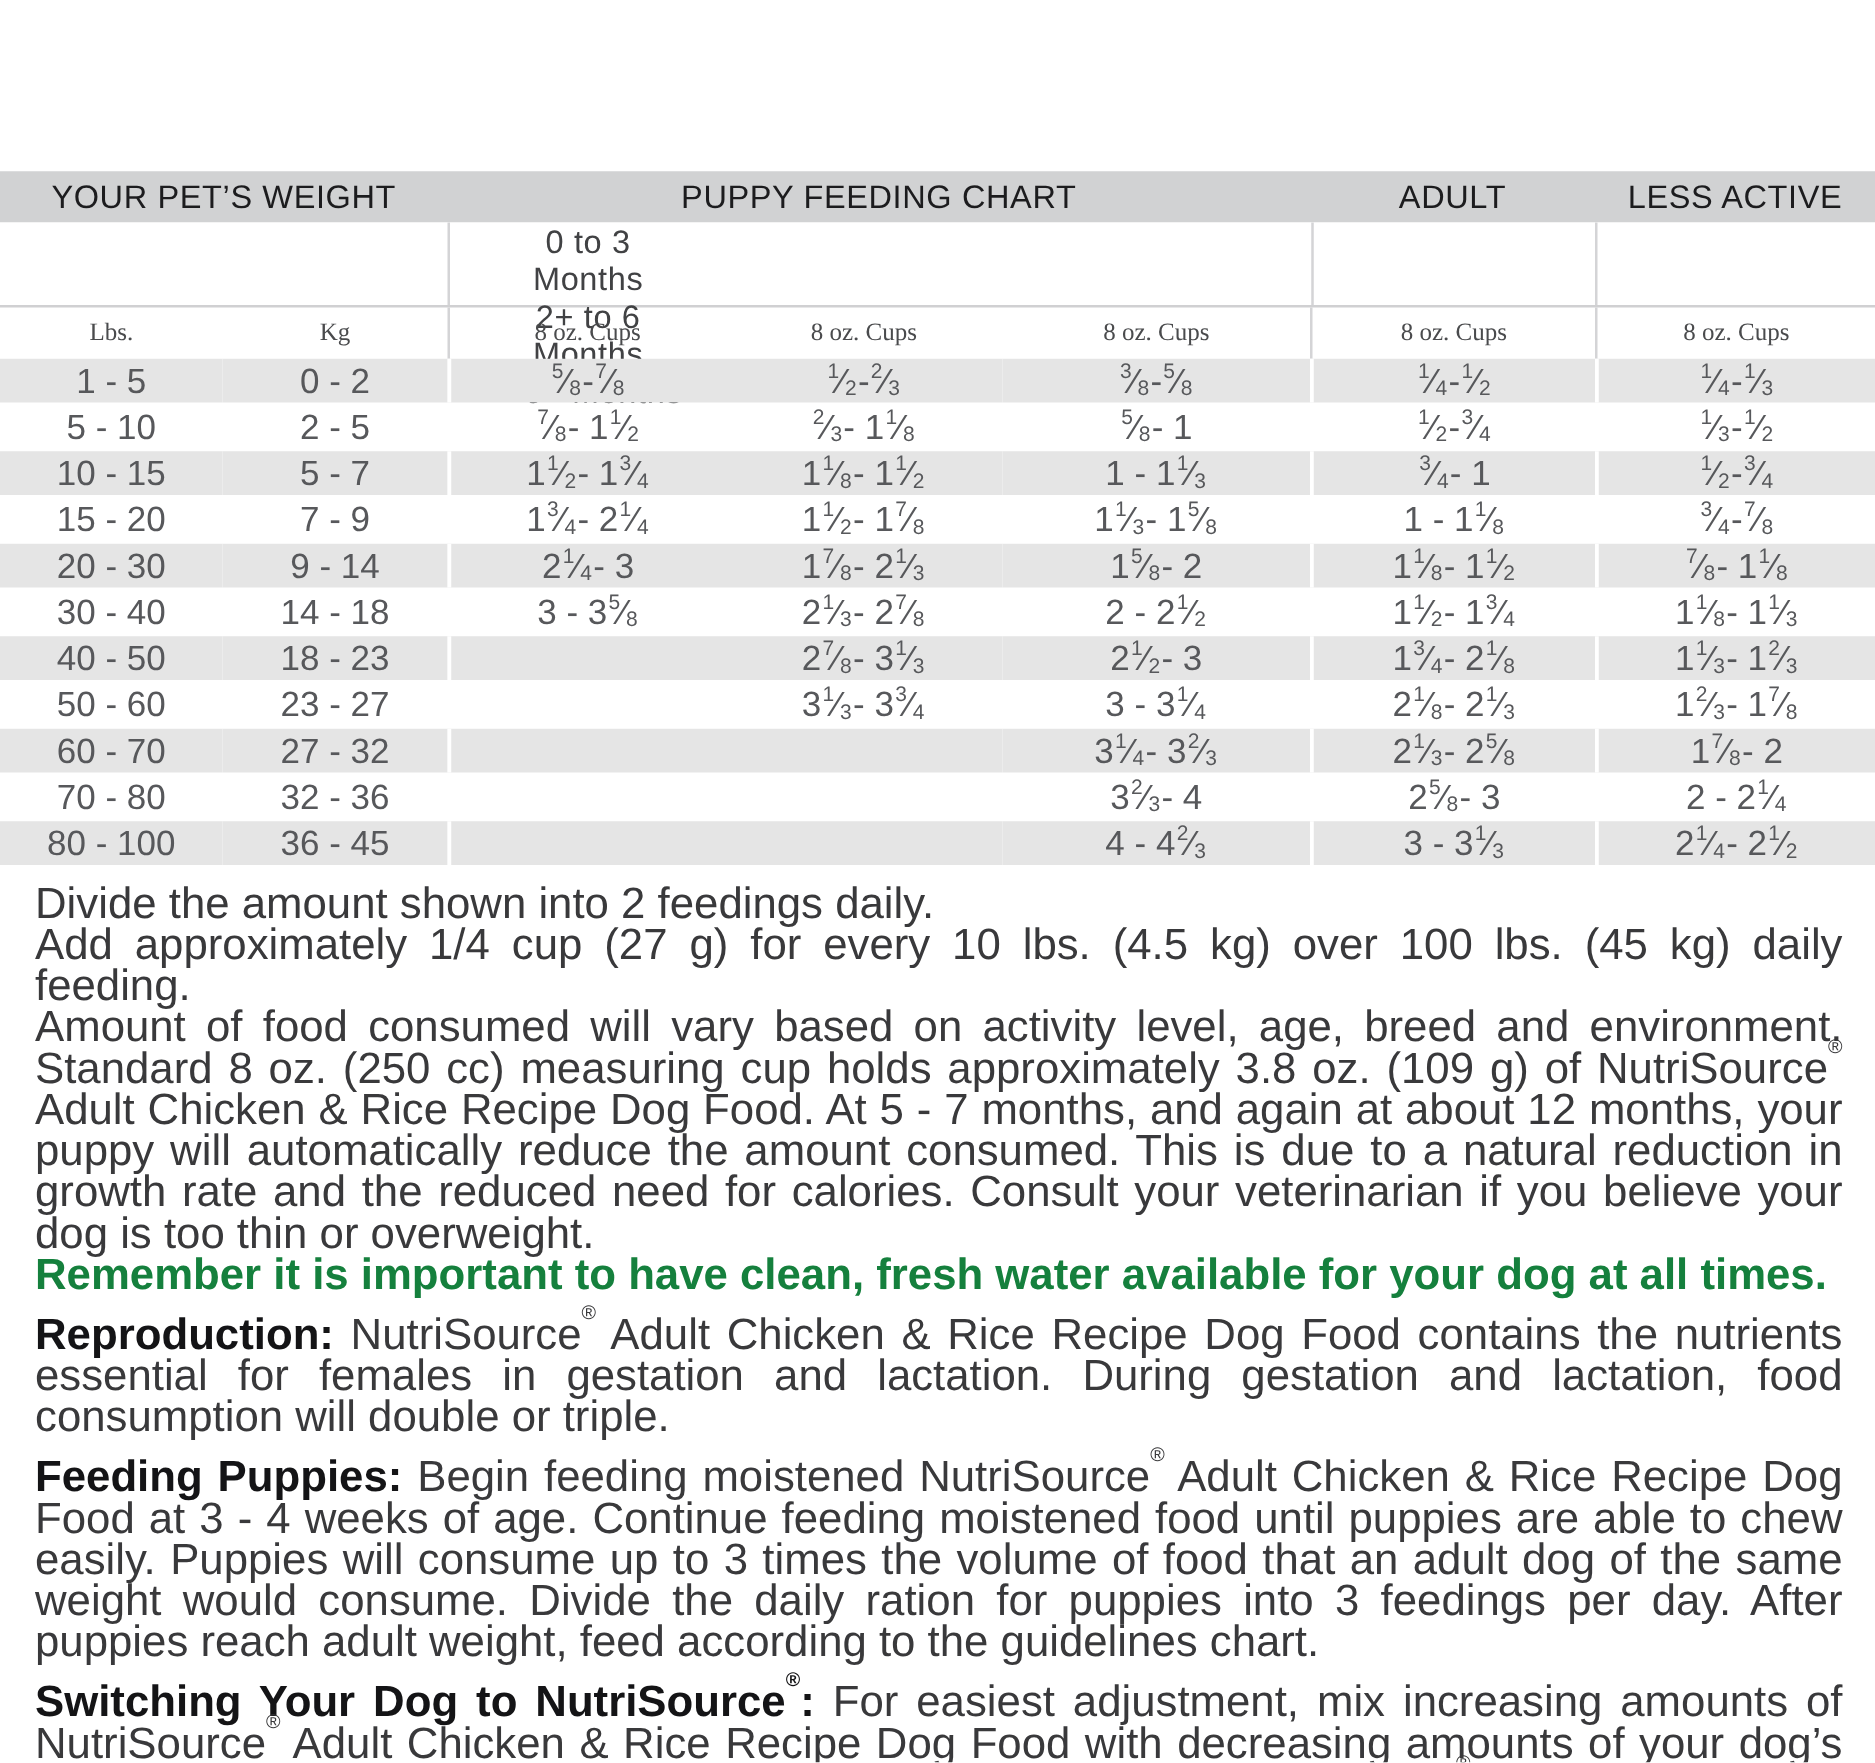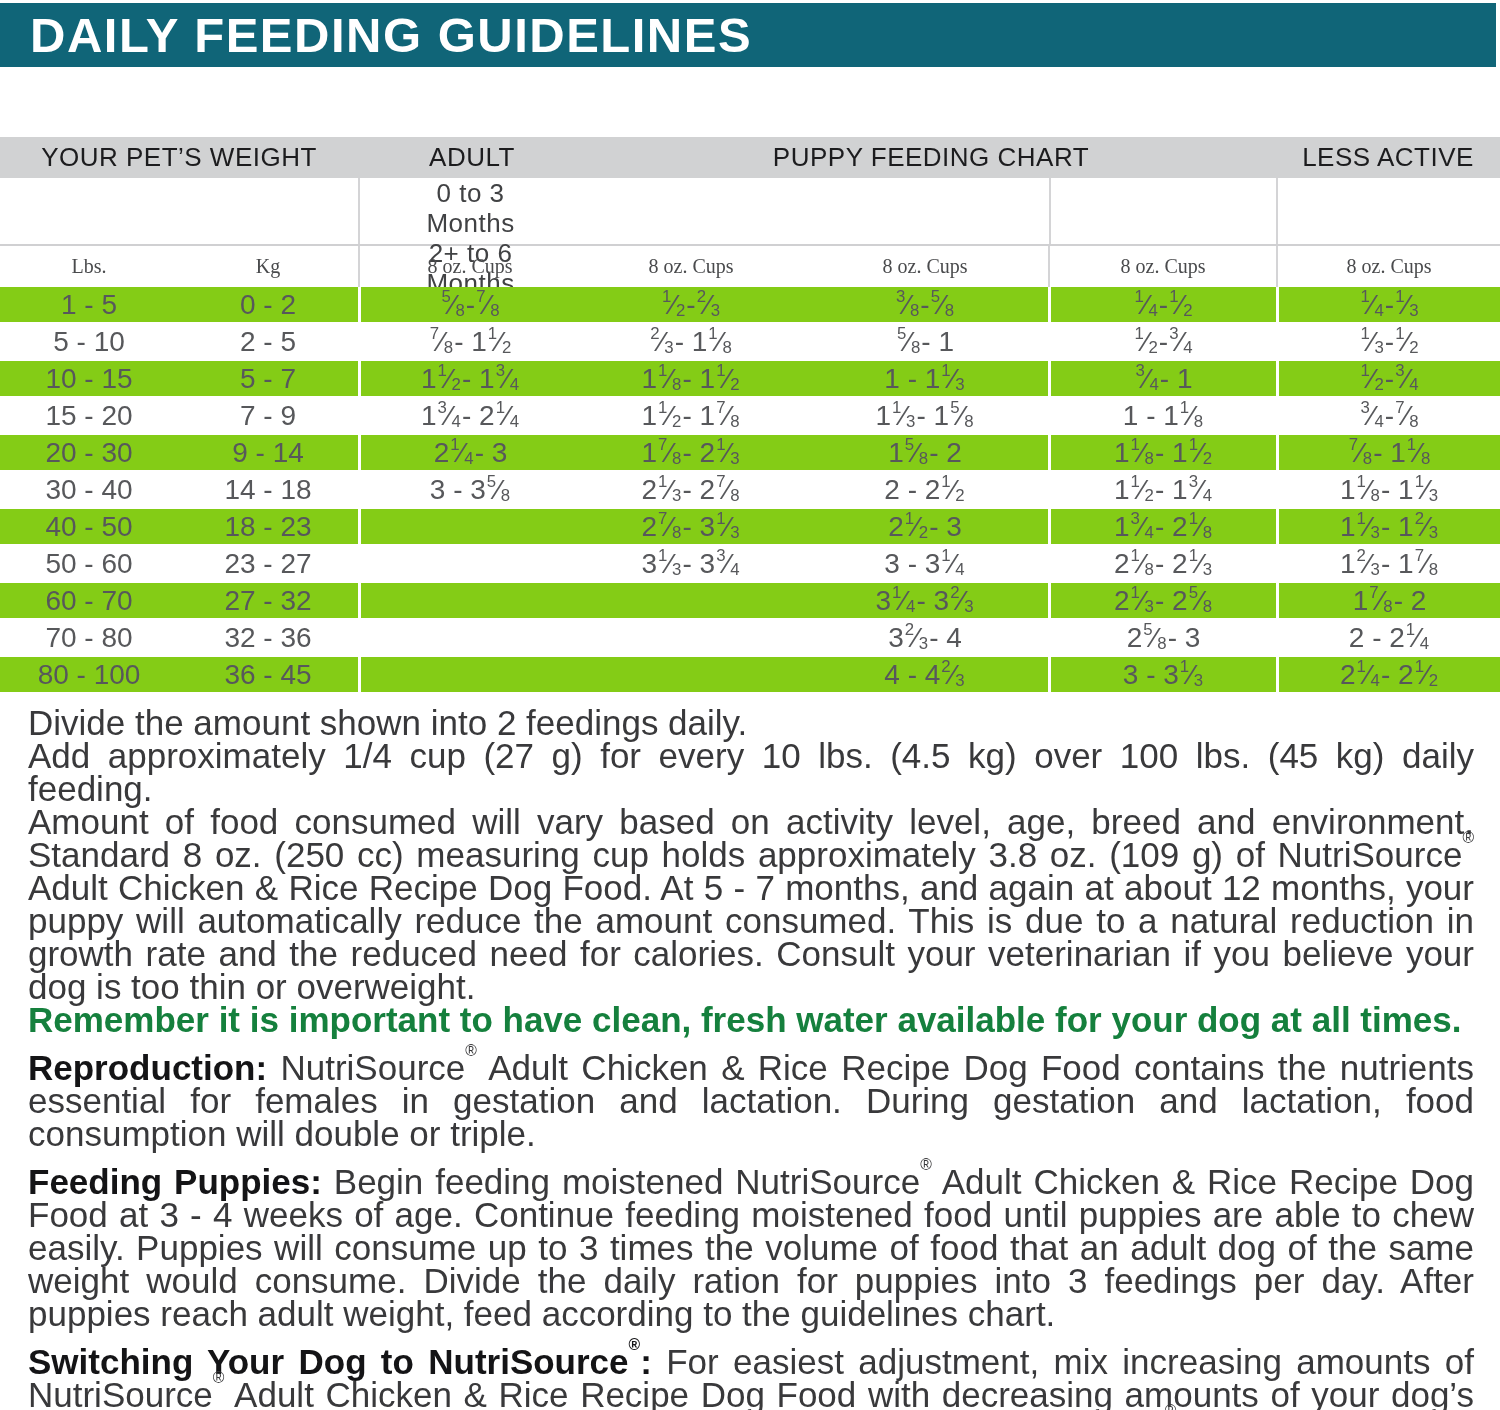--- a/index.html
+++ b/index.html
@@ -55,21 +55,21 @@
     color:#4a4b4d;font-size:20px;box-sizing:border-box;height:100%;font-family:Liberation Serif, serif;
   }
   .c1{width:178px;} .c2{width:180px;} .c3{width:222px;} .c4{width:222px;}
   .c5{width:246px;} .c6{width:228px;} .c7{width:224px;}
   .trow{display:flex;height:37px;margin-bottom:0;}
   .trow .cell{
     display:flex;align-items:center;justify-content:center;
     font-size:28px;color:#57585b;box-sizing:border-box;height:35px;
     background:#ffffff;
   }
-  .trow.gray .cell{background:#84cc16;}
+  .trow.gray .cell{background:#e5e5e5;}
   .trow .cell.sep{border-left:3px solid #ffffff;}
   .cell sup{font-size:0.6em;line-height:0;position:relative;top:-0.45em;margin-left:1px;}
   .cell sub{font-size:0.6em;line-height:0;position:relative;top:0.4em;margin-right:1px;}
   
   .notes{
     position:absolute;top:706px;left:28px;width:1446px;
   }
   .note{
     font-size:35px;line-height:33px;color:#39393b;
     text-align:justify;
@@ -77,30 +77,27 @@
   .note.gap{margin-top:15px;}
   .note b{color:#141416;}
   .note.allbold{font-weight:bold;color:#15803d;}
   .note sup.reg{font-size:0.45em;line-height:0;position:relative;top:-0.75em;}
 </style>
 </head>
 <body>
 
 <div class="page">
 
-  <header class="title-bar">
-    <h1>DAILY FEEDING GUIDELINES</h1>
-  </header>
 
   <section class="feeding-table">
 
     <div class="grow group-row">
       <div class="gcell g1">YOUR PET’S WEIGHT</div>
+      <div class="gcell g2">PUPPY FEEDING CHART</div>
       <div class="gcell g3">ADULT</div>
-      <div class="gcell g2">PUPPY FEEDING CHART</div>
       <div class="gcell g4">LESS ACTIVE</div>
     </div>
 
     <div class="grow age-row">
       <div class="gcell g1"></div>
       <div class="sub vline">
         <div class="gcell a1">0 to 3
 Months</div>
         <div class="gcell a2">2+ to 6
 Months</div>

